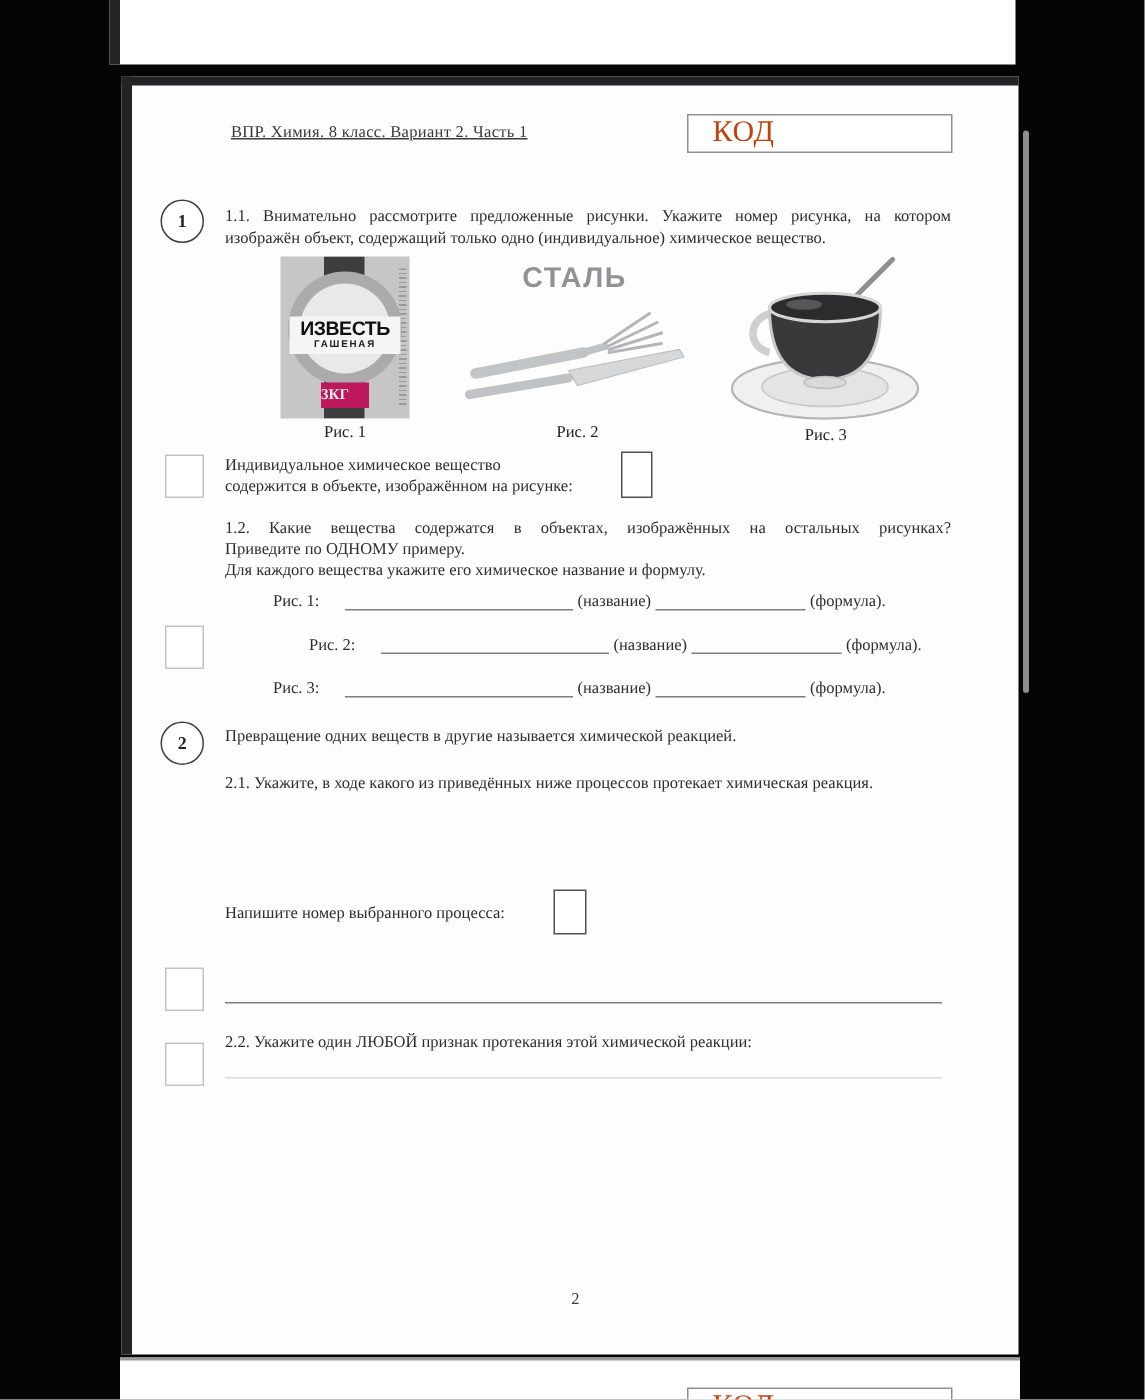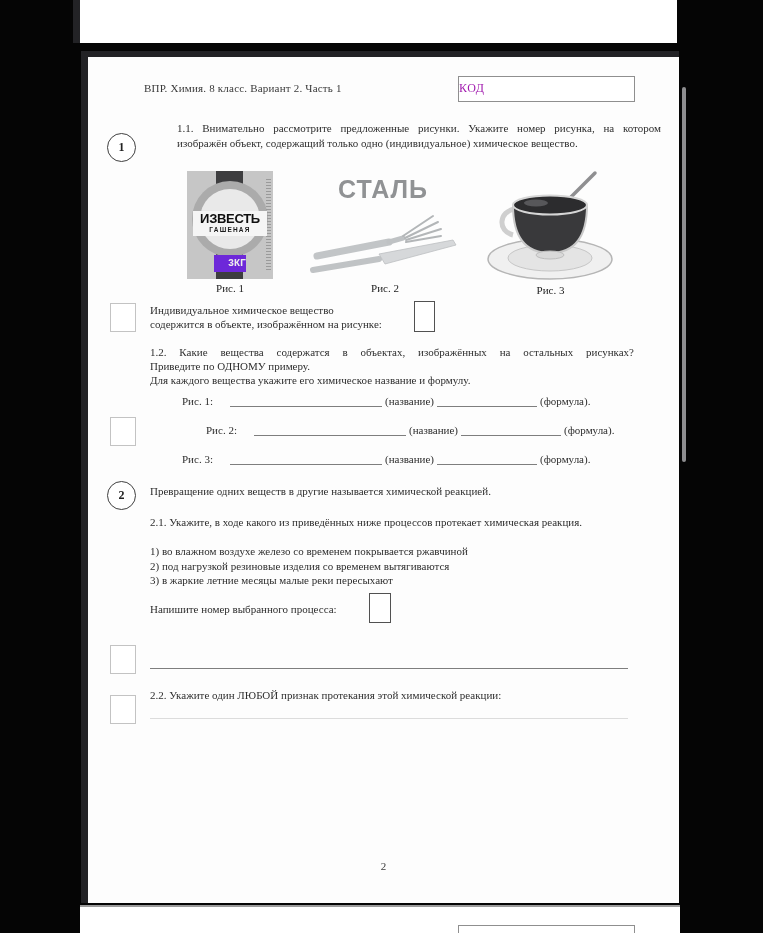--- a/index.html
+++ b/index.html
@@ -11,23 +11,23 @@
   }
   .abs{position:absolute;}
   
   .page-top{left:73px;top:0;width:597px;height:43px;background:#ffffff;border-left:7px solid #232326;}
   .page-main{left:81px;top:51px;width:591px;height:846px;background:#fdfdfd;
              border-left:7px solid #232326;border-top:6px solid #232326;}
   .page-bottom{left:80px;top:905px;width:600px;height:28px;background:#ffffff;
                border-top:2px solid #9b9b9b;overflow:hidden;}
   .scrollbar{left:682px;top:87px;width:4px;height:375px;background:#8d8d8f;border-radius:2px;}
   
-  .hdr{left:56px;top:25px;font-size:11px;color:#3a3a3a;letter-spacing:.2px;white-space:nowrap;}
+  .hdr{left:66px;top:25px;font-size:11px;color:#3a3a3a;letter-spacing:.2px;white-space:nowrap;text-decoration:underline;}
   .kod-box{left:370px;top:19px;width:175px;height:24px;border:1px solid #8f8f8f;background:#fff;}
-  .kod-box span{font-size:12px;color:#a21caf;line-height:23px;margin-left:0;letter-spacing:.5px;}
+  .kod-box span{font-size:20px;color:#c2410c;line-height:23px;margin-left:16px;letter-spacing:.5px;}
   
   .tasknum{width:27px;height:27px;border:1.5px solid #3f3f3f;border-radius:50%;
            text-align:center;line-height:27px;font-weight:bold;font-size:12px;color:#222;background:#fff;}
   .cb{width:24px;height:27px;border:1.5px solid #c3c3c3;background:#fff;}
   .ab{border:1.5px solid #515151;background:#fff;}
   
   .para{font-size:11px;line-height:14.5px;}
   .just{display:block;text-align:justify;text-align-last:justify;}
   .nw{white-space:nowrap;}
   .cap{font-size:11px;text-align:center;color:#222;}
@@ -44,46 +44,46 @@
   
   .pkg{width:86px;height:108px;background:#c6c6c6;position:relative;overflow:hidden;}
   .pkg .stripe{position:absolute;left:29px;top:0;width:27px;height:108px;background:#3d3d3f;}
   .pkg .ring{position:absolute;left:5px;top:10px;width:76px;height:76px;border-radius:50%;background:#ababab;}
   .pkg .ring2{position:absolute;left:13px;top:18px;width:60px;height:60px;border-radius:50%;background:#e9e9e9;}
   .pkg .lblbox{position:absolute;left:6px;top:40px;width:74px;height:25px;background:#f5f5f5;text-align:center;}
   .pkg .t1{font-family:"Liberation Sans",sans-serif;font-weight:bold;font-size:13px;line-height:15px;
            letter-spacing:-.3px;color:#101010;}
   .pkg .t2{font-family:"Liberation Sans",sans-serif;font-weight:bold;font-size:6.5px;line-height:7px;
            letter-spacing:1.2px;color:#1c1c1c;}
-  .pkg .wt{position:absolute;left:27px;top:84px;width:32px;height:17px;background:#6d28d9;color:#ececec;
-           font-family:Liberation Mono, monospace;font-weight:bold;font-size:10px;text-align:right;line-height:17px;}
+  .pkg .wt{position:absolute;left:27px;top:84px;width:32px;height:17px;background:#be185d;color:#ececec;
+           font-family:Liberation Serif, serif;font-weight:bold;font-size:10px;text-align:left;line-height:17px;}
   .pkg .finetext{position:absolute;right:2px;top:8px;width:5px;height:92px;
            background:repeating-linear-gradient(#9a9a9a 0 1px,transparent 1px 3px);}
   
-  .steel{font-family:"Liberation Sans",sans-serif;font-weight:bold;font-size:25px;color:#909294;letter-spacing:1px;}
+  .steel{font-family:"Liberation Sans",sans-serif;font-weight:bold;font-size:19px;color:#909294;letter-spacing:1px;}
   
   .pagenum{left:0;top:803px;width:591px;text-align:center;font-size:11px;color:#3a3a3a;}
 </style>
 </head>
 <body>
 
 <div class="abs page-top"></div>
 
 <div class="abs scrollbar"></div>
 
 <div class="abs page-main">
 
   <div class="abs hdr">ВПР. Химия. 8 класс. Вариант 2. Часть 1</div>
   <div class="abs kod-box">
     <span>КОД</span>
   </div>
 
   <div class="abs tasknum" style="left:19px;top:76px;">1</div>
 
-  <div class="abs para" style="left:62px;top:64px;width:484px;margin-left:27px;">
+  <div class="abs para" style="left:62px;top:80px;width:484px;">
     <span class="just">1.1. Внимательно рассмотрите предложенные рисунки. Укажите номер рисунка, на котором</span>
     <span>изображён объект, содержащий только одно (индивидуальное) химическое вещество.</span>
   </div>
 
   <div class="abs" style="left:99px;top:114px;">
     <div class="pkg">
       <div class="stripe"></div>
       <div class="ring"></div>
       <div class="ring2"></div>
       <div class="finetext"></div>
@@ -167,25 +167,20 @@
     <span class="ln b"></span>
     <span>(формула).</span>
   </div>
 
   <div class="abs tasknum" style="left:19px;top:424px;">2</div>
 
   <div class="abs para nw" style="left:62px;top:427px;">Превращение одних веществ в другие называется химической реакцией.</div>
 
   <div class="abs para nw" style="left:62px;top:458px;">2.1. Укажите, в ходе какого из приведённых ниже процессов протекает химическая реакция.</div>
 
-  <div class="abs para nw" style="left:62px;top:487px;line-height:14.5px;">
-    <div>1) во влажном воздухе железо со временем покрывается ржавчиной</div>
-    <div>2) под нагрузкой резиновые изделия со временем вытягиваются</div>
-    <div>3) в жаркие летние месяцы малые реки пересыхают</div>
-  </div>
 
   <div class="abs para nw" style="left:62px;top:545px;">Напишите номер выбранного процесса:</div>
   <div class="abs ab" style="left:281px;top:536px;width:20px;height:28px;"></div>
 
   <div class="abs cb" style="left:22px;top:588px;"></div>
   <div class="abs fullline" style="left:62px;top:598px;width:478px;"></div>
 
   <div class="abs cb" style="left:22px;top:638px;"></div>
   <div class="abs para nw" style="left:62px;top:631px;">2.2. Укажите один ЛЮБОЙ признак протекания этой химической реакции:</div>
   <div class="abs faintline" style="left:62px;top:648px;width:478px;"></div>

